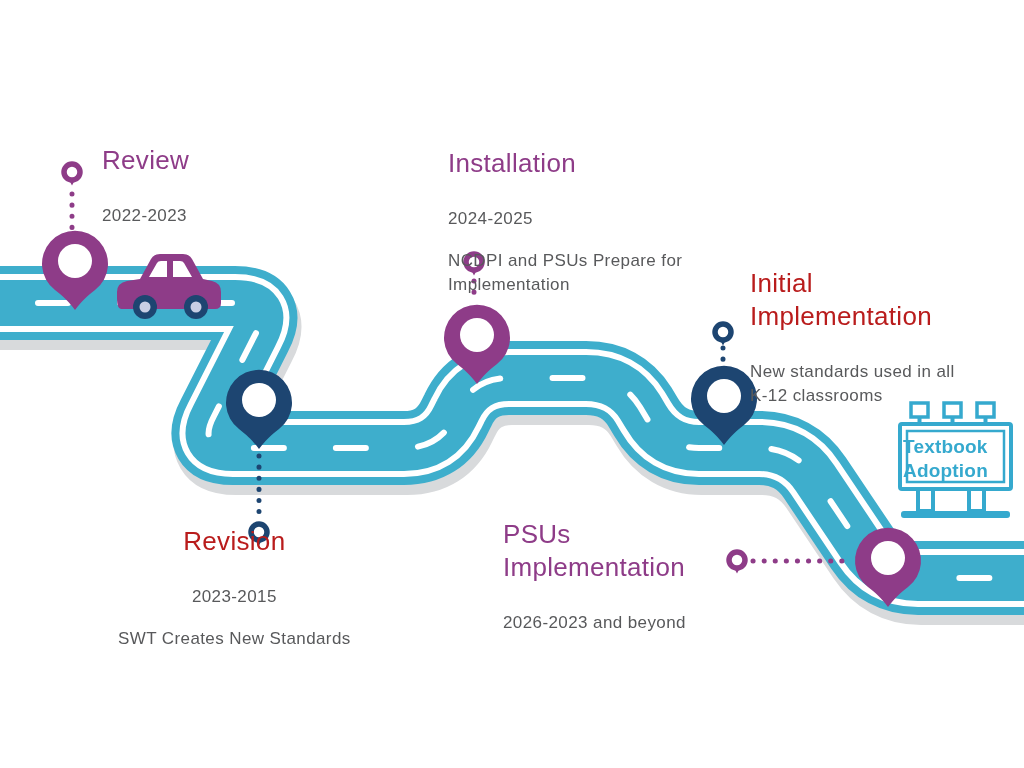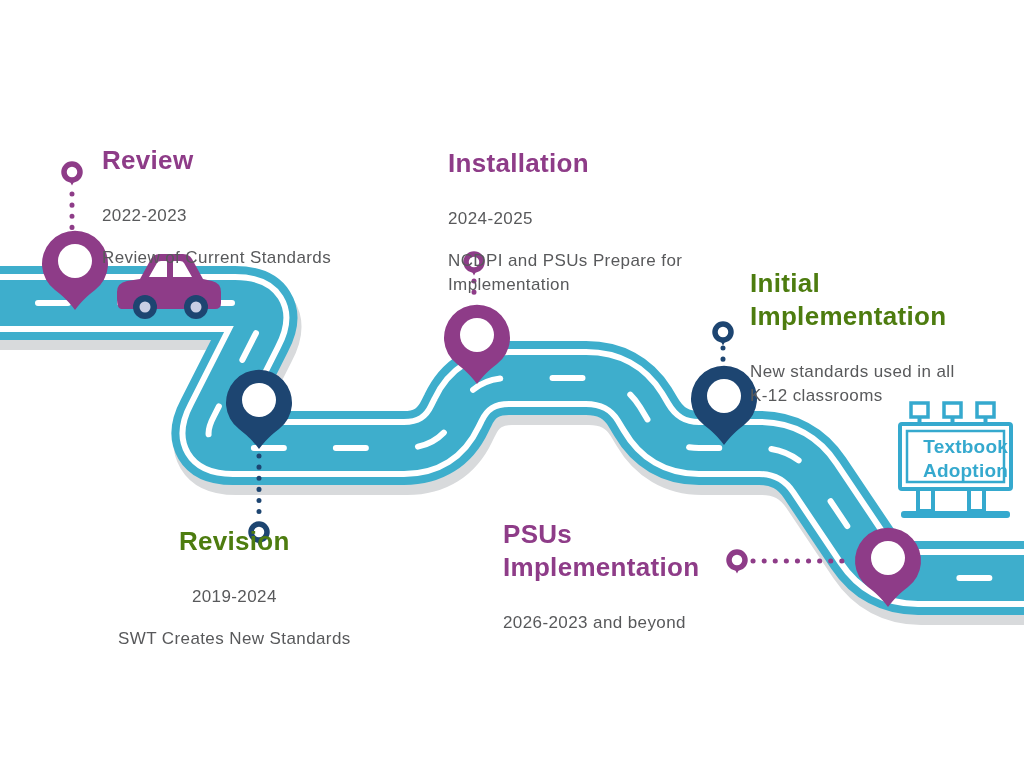--- a/index.html
+++ b/index.html
@@ -3,35 +3,35 @@
 <meta charset="utf-8">
 <style>
   html,body{margin:0;padding:0;background:#ffffff;}
   #canvas{
     position:relative;width:1024px;height:768px;overflow:hidden;background:#ffffff;
     font-family:"Liberation Sans","DejaVu Sans",sans-serif;
   }
   #roadmap-svg{position:absolute;left:0;top:0;}
   .phase{position:absolute;white-space:pre-line;}
   .phase-title{
-    margin:0 0 9px 0;font-size:26px;font-weight:700;line-height:33px;
+    margin:0 0 9px 0;font-size:26px;font-weight:400;line-height:33px;
     letter-spacing:.3px;white-space:pre-line;
   }
   .accent-purple{color:#8E3C88;}
-  .accent-navy{color:#4d7c0f;}
+  .accent-navy{color:#b91c1c;}
   .phase-years,.phase-desc{
     color:#58595B;font-size:17px;line-height:24px;letter-spacing:.4px;white-space:pre-line;
   }
   #phase-review{left:102px;top:126px;}
   #phase-installation{left:448px;top:129px;}
   #phase-initial{left:750px;top:249px;}
   #phase-revision{left:118px;top:507px;text-align:center;}
   #phase-full{left:503px;top:500px;}
   #billboard-text{
-    position:absolute;left:903px;top:435px;width:105px;text-align:right;
+    position:absolute;left:903px;top:435px;width:105px;text-align:left;
     color:#35A9CE;font-weight:700;font-size:19px;line-height:24px;letter-spacing:.2px;
   }
 </style>
 </head>
 <body>
 
 <div id="canvas">
 
   <svg id="roadmap-svg" width="1024" height="768" viewBox="0 0 1024 768">
     <defs>
@@ -93,40 +93,39 @@
     <use href="#pin-shape" fill="#8E3C88" transform="translate(75,264)"></use>
     <use href="#pin-shape" fill="#1D4571" transform="translate(259,403)"></use>
     <use href="#pin-shape" fill="#8E3C88" transform="translate(477,338)"></use>
     <use href="#pin-shape" fill="#1D4571" transform="translate(724,399)"></use>
     <use href="#pin-shape" fill="#8E3C88" transform="translate(888,561)"></use>
   </svg>
 
   <div class="phase" id="phase-review">
     <h2 class="phase-title accent-purple">Review</h2>
     <div class="phase-years">2022-2023</div>
-    <div class="phase-desc">Review of Current Standards</div>
   </div>
 
   <div class="phase" id="phase-installation">
     <h2 class="phase-title accent-purple">Installation</h2>
     <div class="phase-years">2024-2025</div>
     <div class="phase-desc">NCDPI and PSUs Prepare for
 Implementation</div>
   </div>
 
   <div class="phase" id="phase-initial">
     <h2 class="phase-title accent-navy">Initial
 Implementation</h2>
     <div class="phase-desc">New standards used in all
 K-12 classrooms</div>
   </div>
 
   <div class="phase" id="phase-revision">
     <h2 class="phase-title accent-navy">Revision</h2>
-    <div class="phase-years">2019-2024</div>
+    <div class="phase-years">2023-2015</div>
     <div class="phase-desc">SWT Creates New Standards</div>
   </div>
 
   <div class="phase" id="phase-full">
     <h2 class="phase-title accent-purple">PSUs
 Implementation</h2>
     <div class="phase-years">2026-2023 and beyond</div>
   </div>
 
   <div id="billboard-text">

